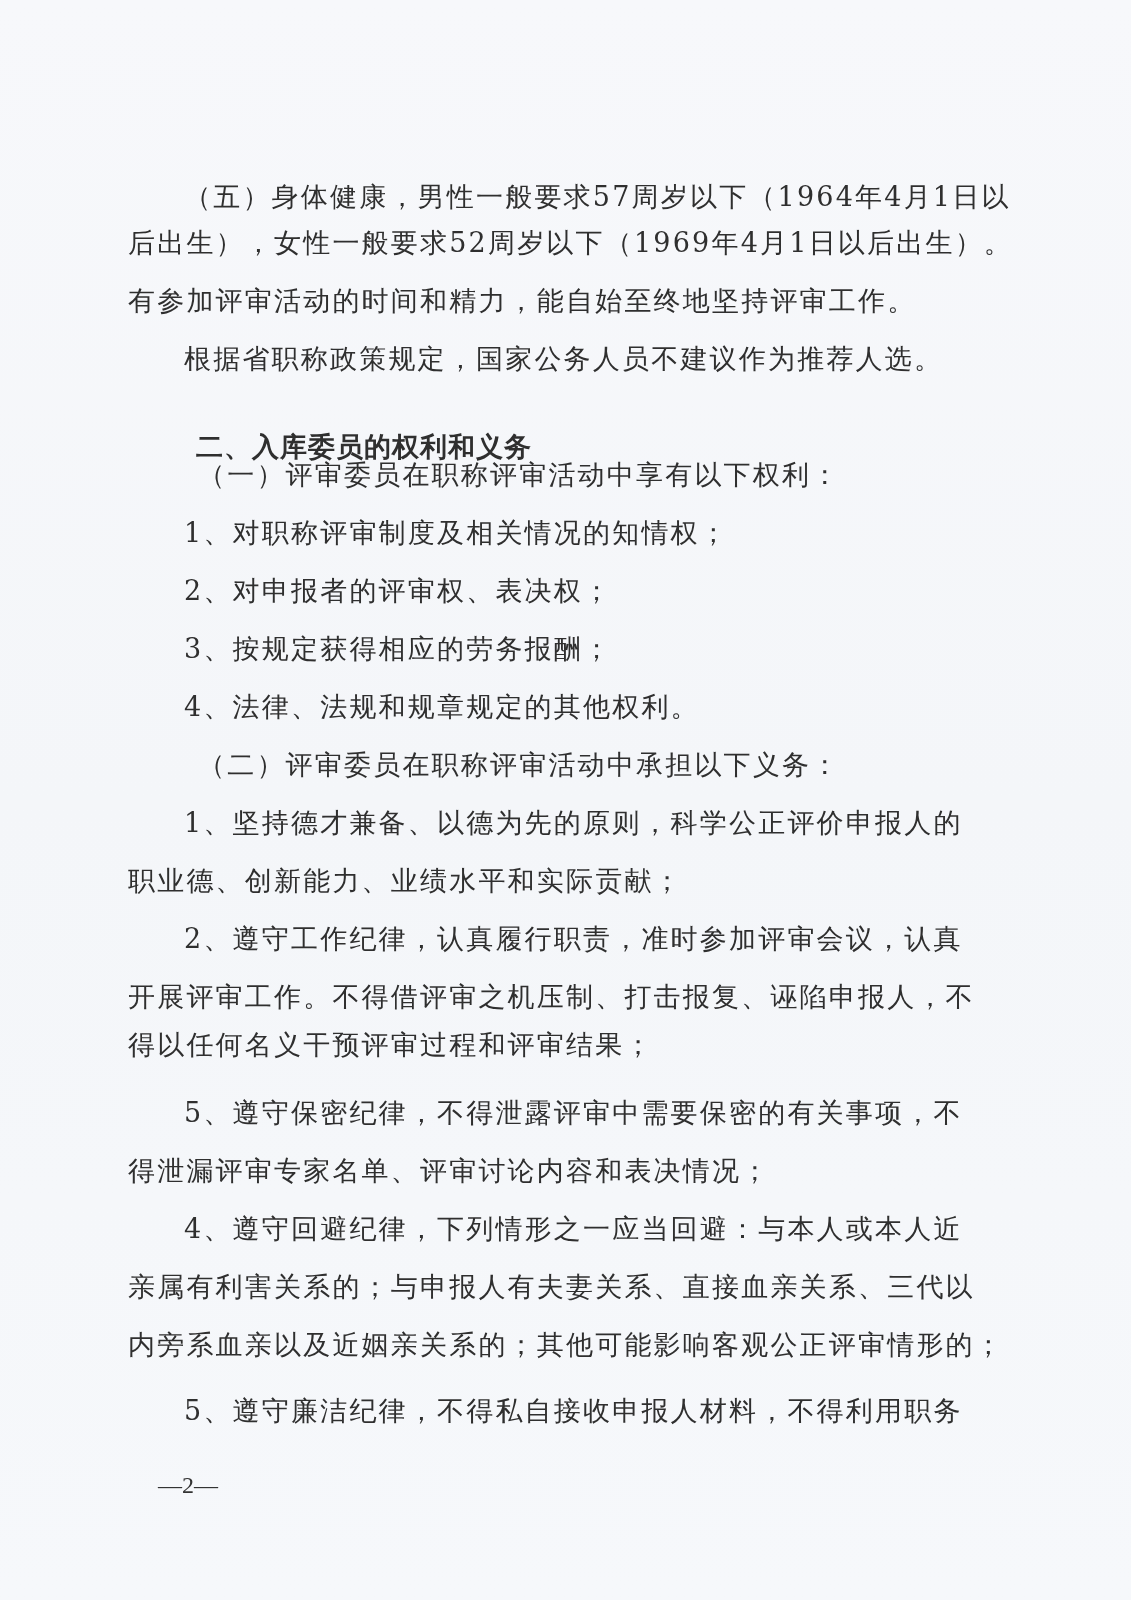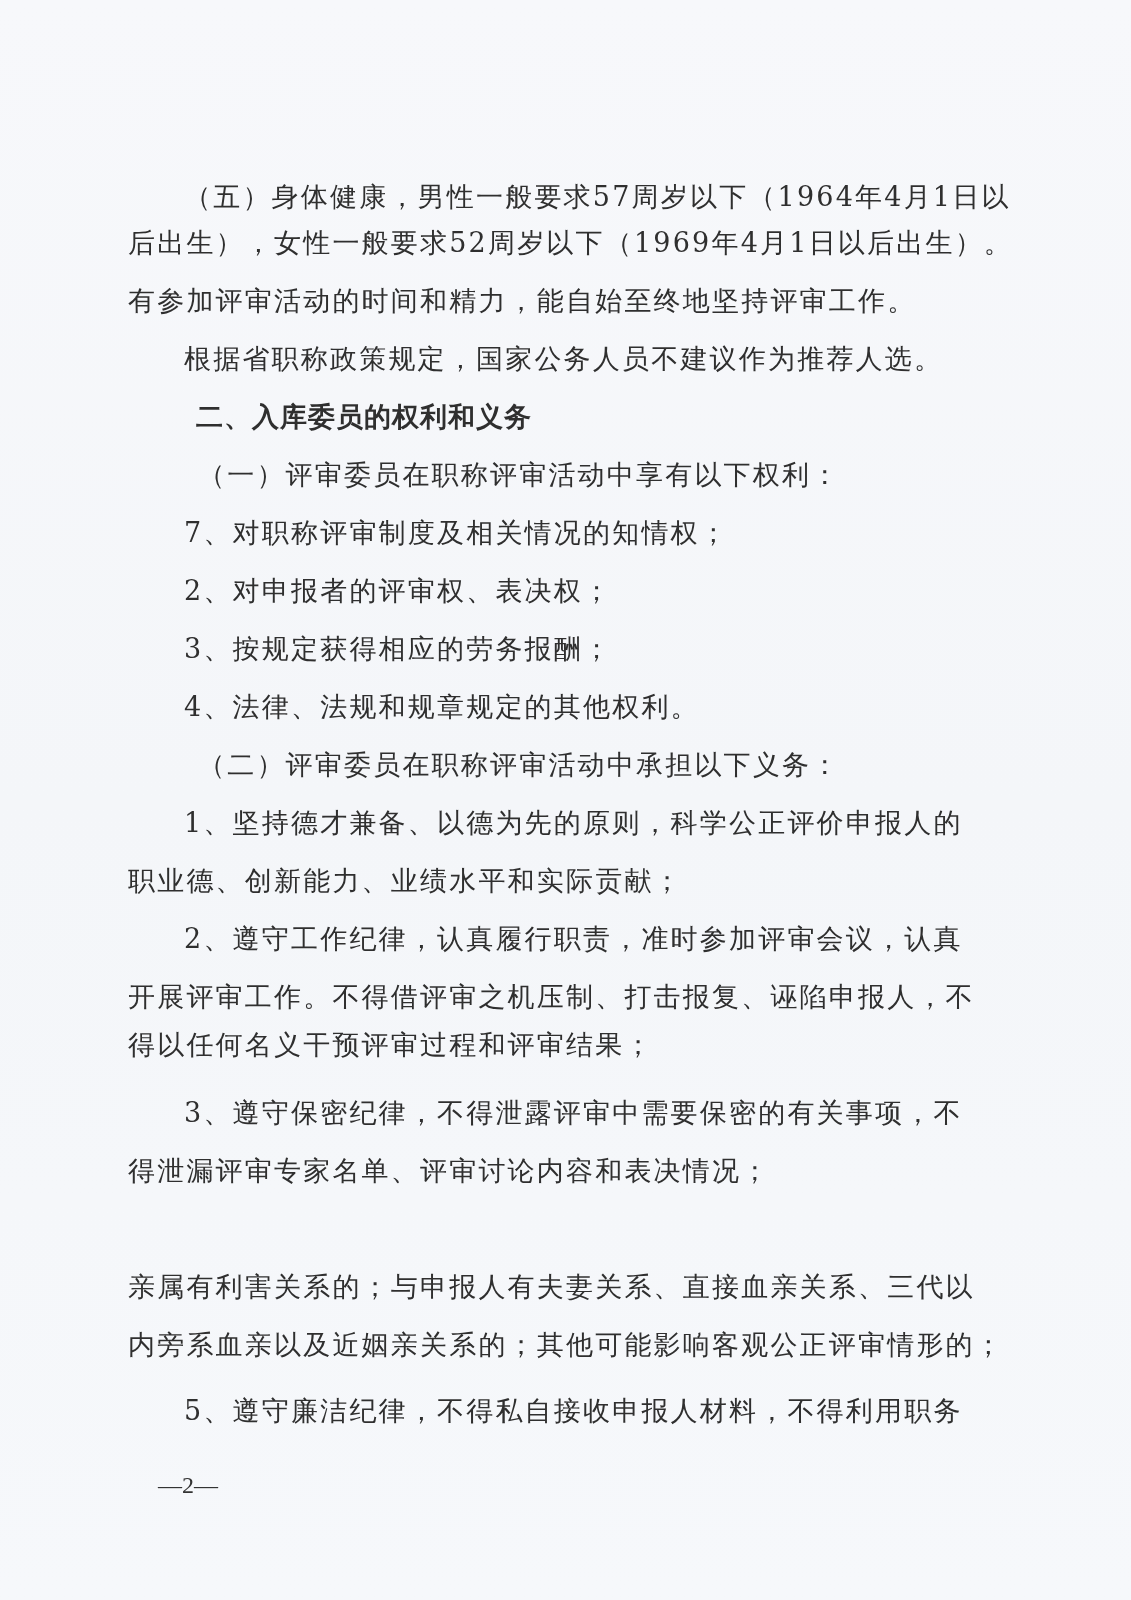--- a/index.html
+++ b/index.html
@@ -31,20 +31,21 @@
       letter-spacing: 2.2px;
       color: #2f2f2f;
     }
     .indent { left: 184px; }
     .heading {
       left: 196px;
       font-family: "DejaVu Sans", "Liberation Sans", sans-serif;
       font-weight: bold;
       letter-spacing: 1px;
       font-size: 27px;
+      margin-top: 30px;
     }
     .subheading {
       left: 198px;
     }
     .page-number {
       position: absolute;
       left: 158px;
       top: 1472px;
       font-size: 24px;
       font-family: "Liberation Serif", serif;
@@ -54,30 +55,31 @@
 </head>
 <body>
 
 <div class="page">
   <div class="line indent" style="top:180px">（五）身体健康，男性一般要求57周岁以下（1964年4月1日以</div>
   <div class="line" style="top:226px">后出生），女性一般要求52周岁以下（1969年4月1日以后出生）。</div>
   <div class="line" style="top:284px">有参加评审活动的时间和精力，能自始至终地坚持评审工作。</div>
   <div class="line indent" style="top:342px">根据省职称政策规定，国家公务人员不建议作为推荐人选。</div>
   <div class="line heading" style="top:400px">二、入库委员的权利和义务</div>
   <div class="line subheading" style="top:458px">（一）评审委员在职称评审活动中享有以下权利：</div>
-  <div class="line indent" style="top:516px">7、对职称评审制度及相关情况的知情权；</div>
+  <div class="line indent" style="top:516px">1、对职称评审制度及相关情况的知情权；</div>
   <div class="line indent" style="top:574px">2、对申报者的评审权、表决权；</div>
   <div class="line indent" style="top:632px">3、按规定获得相应的劳务报酬；</div>
   <div class="line indent" style="top:690px">4、法律、法规和规章规定的其他权利。</div>
   <div class="line subheading" style="top:748px">（二）评审委员在职称评审活动中承担以下义务：</div>
   <div class="line indent" style="top:806px">1、坚持德才兼备、以德为先的原则，科学公正评价申报人的</div>
   <div class="line" style="top:864px">职业德、创新能力、业绩水平和实际贡献；</div>
   <div class="line indent" style="top:922px">2、遵守工作纪律，认真履行职责，准时参加评审会议，认真</div>
   <div class="line" style="top:980px">开展评审工作。不得借评审之机压制、打击报复、诬陷申报人，不</div>
   <div class="line" style="top:1028px">得以任何名义干预评审过程和评审结果；</div>
-  <div class="line indent" style="top:1096px">3、遵守保密纪律，不得泄露评审中需要保密的有关事项，不</div>
+  <div class="line indent" style="top:1096px">5、遵守保密纪律，不得泄露评审中需要保密的有关事项，不</div>
   <div class="line" style="top:1154px">得泄漏评审专家名单、评审讨论内容和表决情况；</div>
+  <div class="line indent" style="top:1212px">4、遵守回避纪律，下列情形之一应当回避：与本人或本人近</div>
   <div class="line" style="top:1270px">亲属有利害关系的；与申报人有夫妻关系、直接血亲关系、三代以</div>
   <div class="line" style="top:1328px">内旁系血亲以及近姻亲关系的；其他可能影响客观公正评审情形的；</div>
   <div class="line indent" style="top:1394px">5、遵守廉洁纪律，不得私自接收申报人材料，不得利用职务</div>
 
   <div class="page-number">—2—</div>
 </div>
 
 </body></html>

